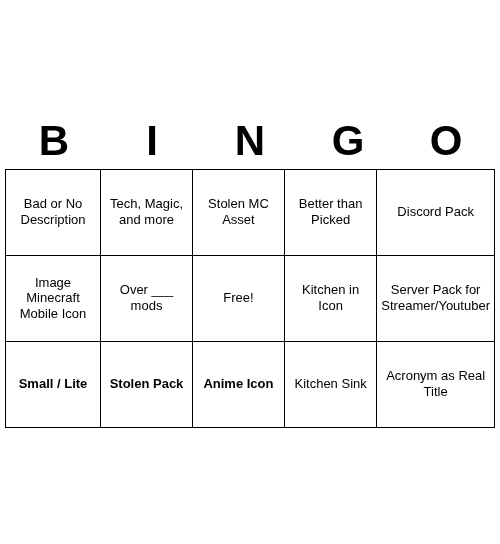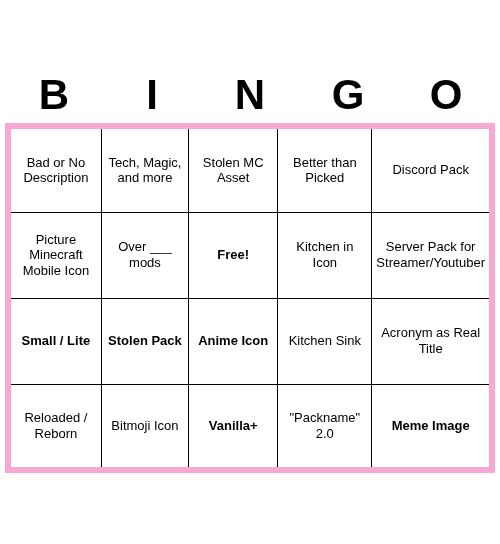--- a/index.html
+++ b/index.html
@@ -37,21 +37,21 @@
       font-size: 42px;
       font-weight: bold;
       font-family: Arial, sans-serif;
       width: 90px;
       text-align: center;
     }
 
     .bingo-grid {
       width: 490px;
       border-collapse: collapse;
-      border: 6px solid #f9a8d4;
+      border: 1px solid #f9a8d4;
     }
 
     .bingo-grid td {
       border: 1.5px solid #000;
       width: 98px;
       height: 86px;
       text-align: center;
       vertical-align: middle;
       font-size: 13px;
       font-family: Arial, sans-serif;
@@ -64,21 +64,21 @@
       font-weight: bold;
     }
 
     .medium-text {
       font-size: 18px;
       font-weight: bold;
     }
 
     .free-cell {
       font-size: 28px;
-      font-weight: bold;
+      font-weight: normal;
     }
 
     .small-text {
       font-size: 11px;
     }
   </style>
 </head>
 <body>
 
 <div class="bingo-container">
@@ -92,35 +92,28 @@
   <table class="bingo-grid">
     <tbody id="grid-body">
     <tr>
           <td>Bad or No Description</td>
           <td>Tech, Magic, and more</td>
           <td>Stolen MC Asset</td>
           <td>Better than Picked</td>
           <td>Discord Pack</td>
         </tr>
         <tr>
-          <td class="small-text">Picture Minecraft Mobile Icon</td>
+          <td class="small-text">Image Minecraft Mobile Icon</td>
           <td>Over ___ mods</td>
           <td class="free-cell">Free!</td>
           <td>Kitchen in Icon</td>
           <td class="small-text">Server Pack for Streamer/Youtuber</td>
         </tr>
         <tr>
           <td class="large-text">Small / Lite</td>
           <td class="medium-text">Stolen Pack</td>
           <td class="medium-text">Anime Icon</td>
           <td>Kitchen Sink</td>
           <td>Acronym as Real Title</td>
         </tr>
-        <tr>
-          <td>Reloaded / Reborn</td>
-          <td>Bitmoji Icon</td>
-          <td class="medium-text">Vanilla+</td>
-          <td>"Packname" 2.0</td>
-          <td class="large-text">Meme Image</td>
-        </tr>
       </tbody>
   </table>
 </div>
 
 </body></html>

